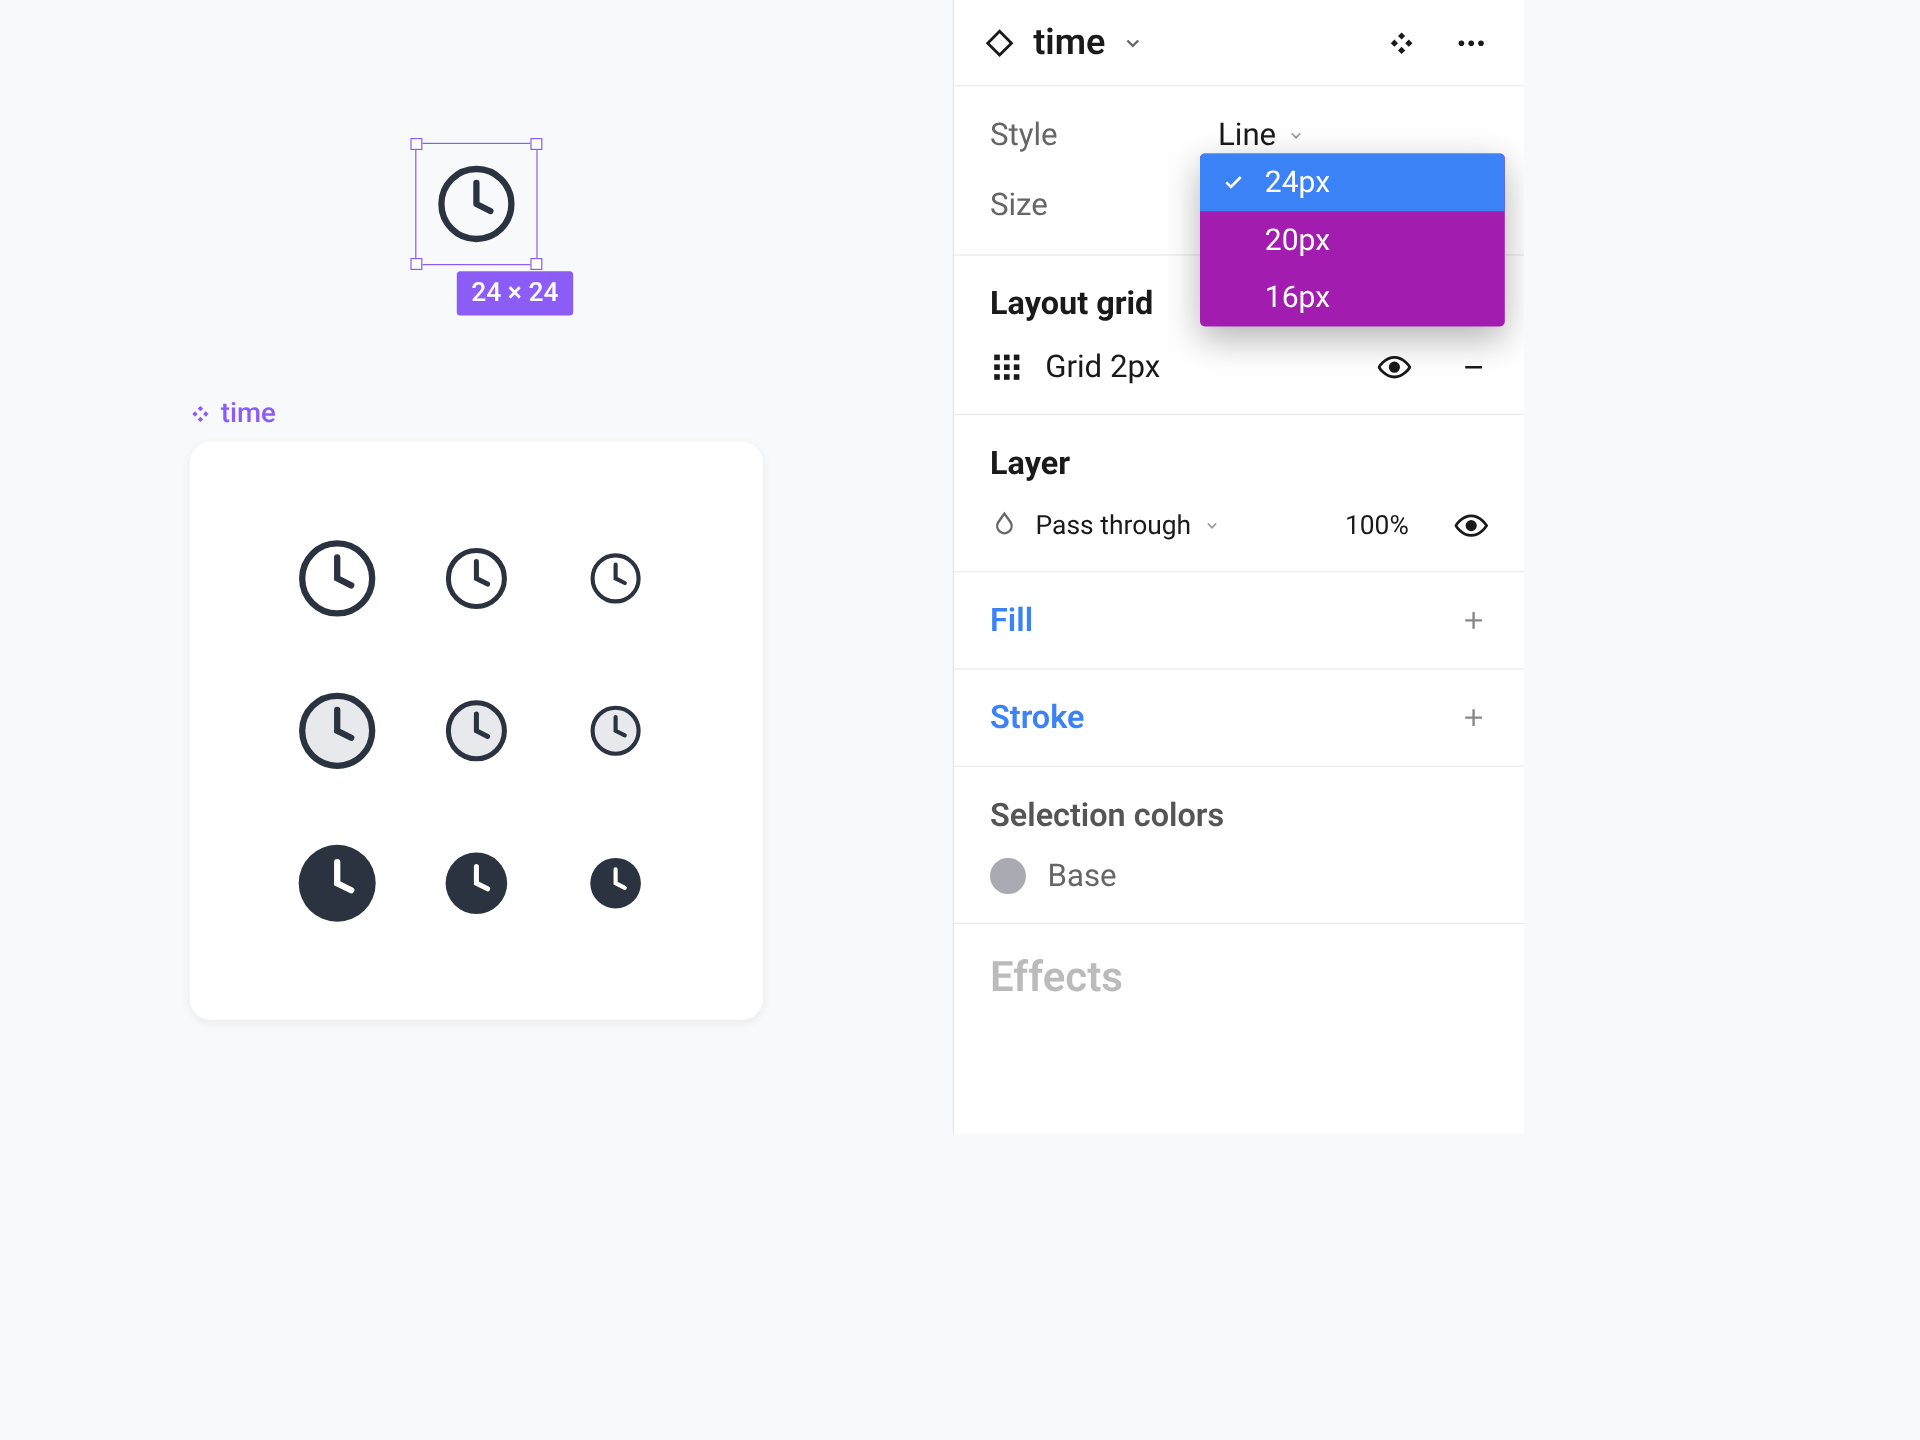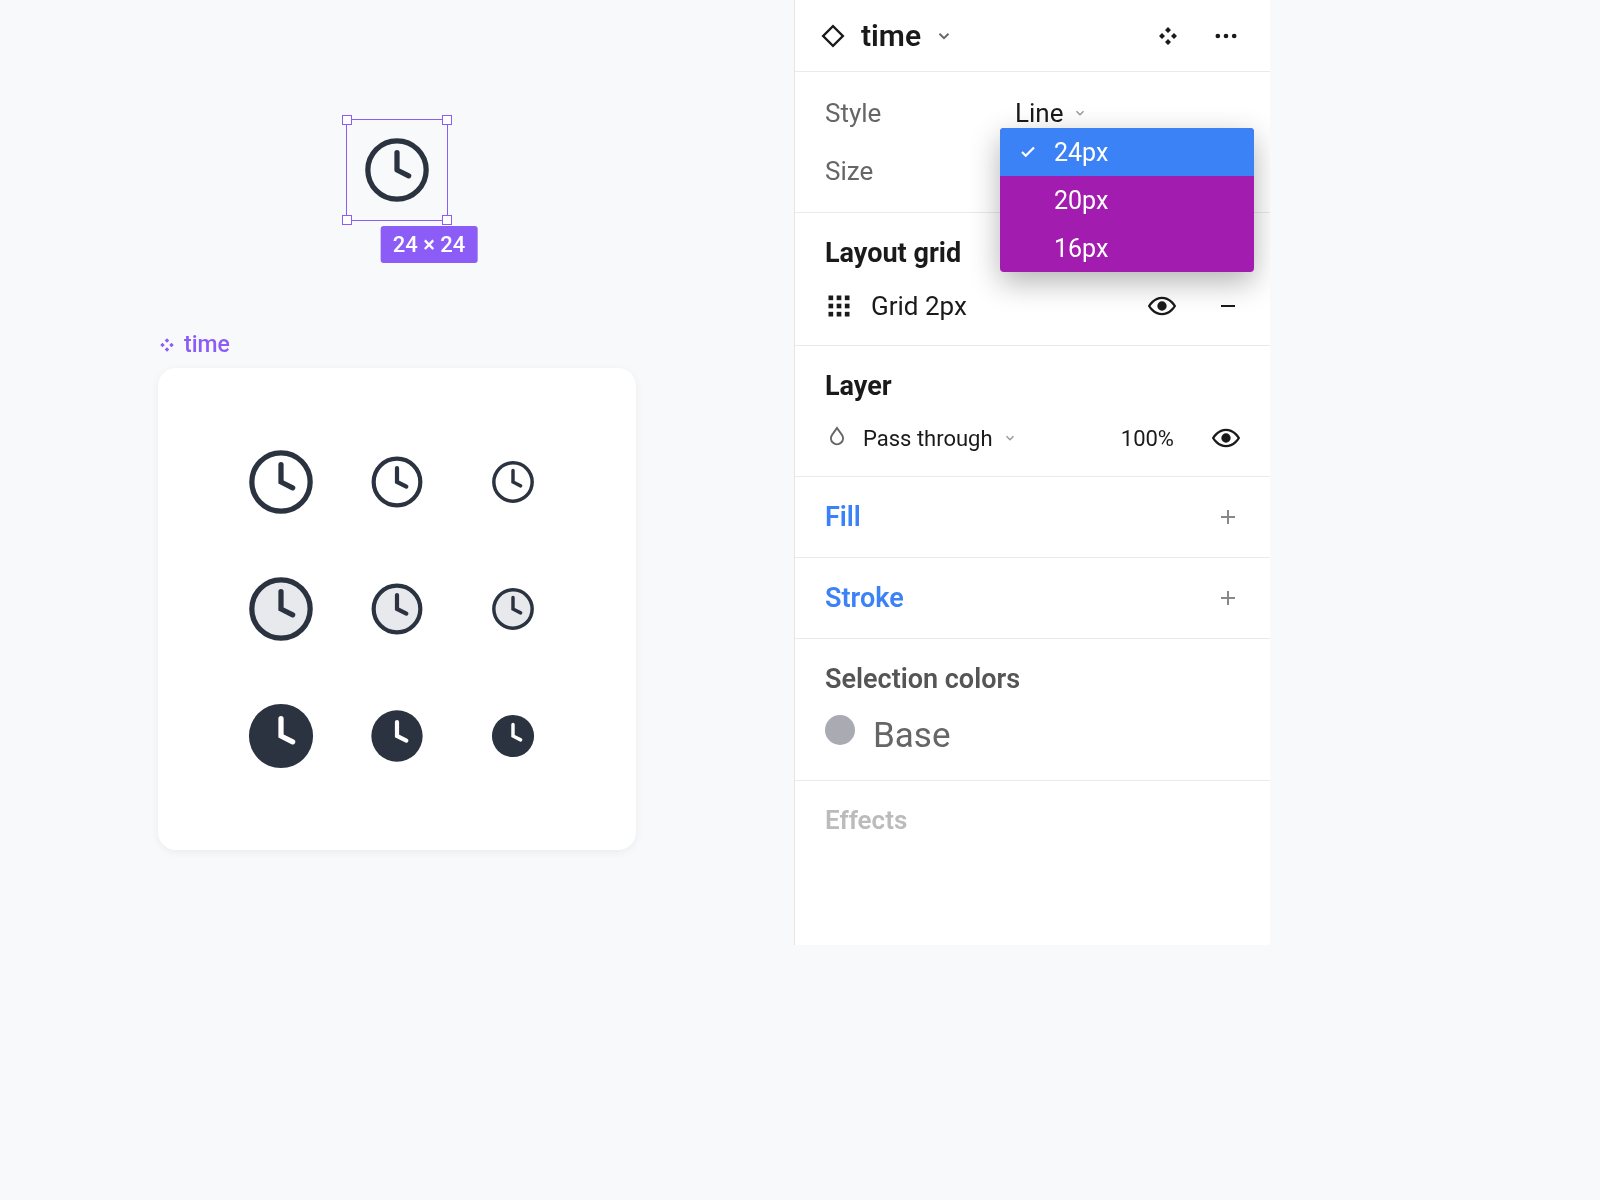--- a/index.html
+++ b/index.html
@@ -162,31 +162,31 @@
 .dropdown-item.selected { background: #3b82f6; }
 .dropdown-item .check { width: 20px; display: flex; justify-content: center; }
 .color-swatch {
   width: 30px;
   height: 30px;
   border-radius: 50%;
   background: #a9aab2;
 }
 .colors-row {
   display: flex;
-  align-items: flex-start;
+  align-items: flex-end;
   gap: 18px;
   padding-top: 20px;
-  font-size: 35px;
+  font-size: 26px;
   color: #666;
 }
 svg { display: block; }
 .icon-btn { cursor: pointer; }
 .effects-peek {
   padding: 24px 30px 0 30px;
-  font-size: 26px;
+  font-size: 35px;
   color: #bbb;
   font-weight: 600;
 }
 </style>
 </head>
 <body>
 
 <div class="canvas-area">
 
   <div class="selected-frame">

